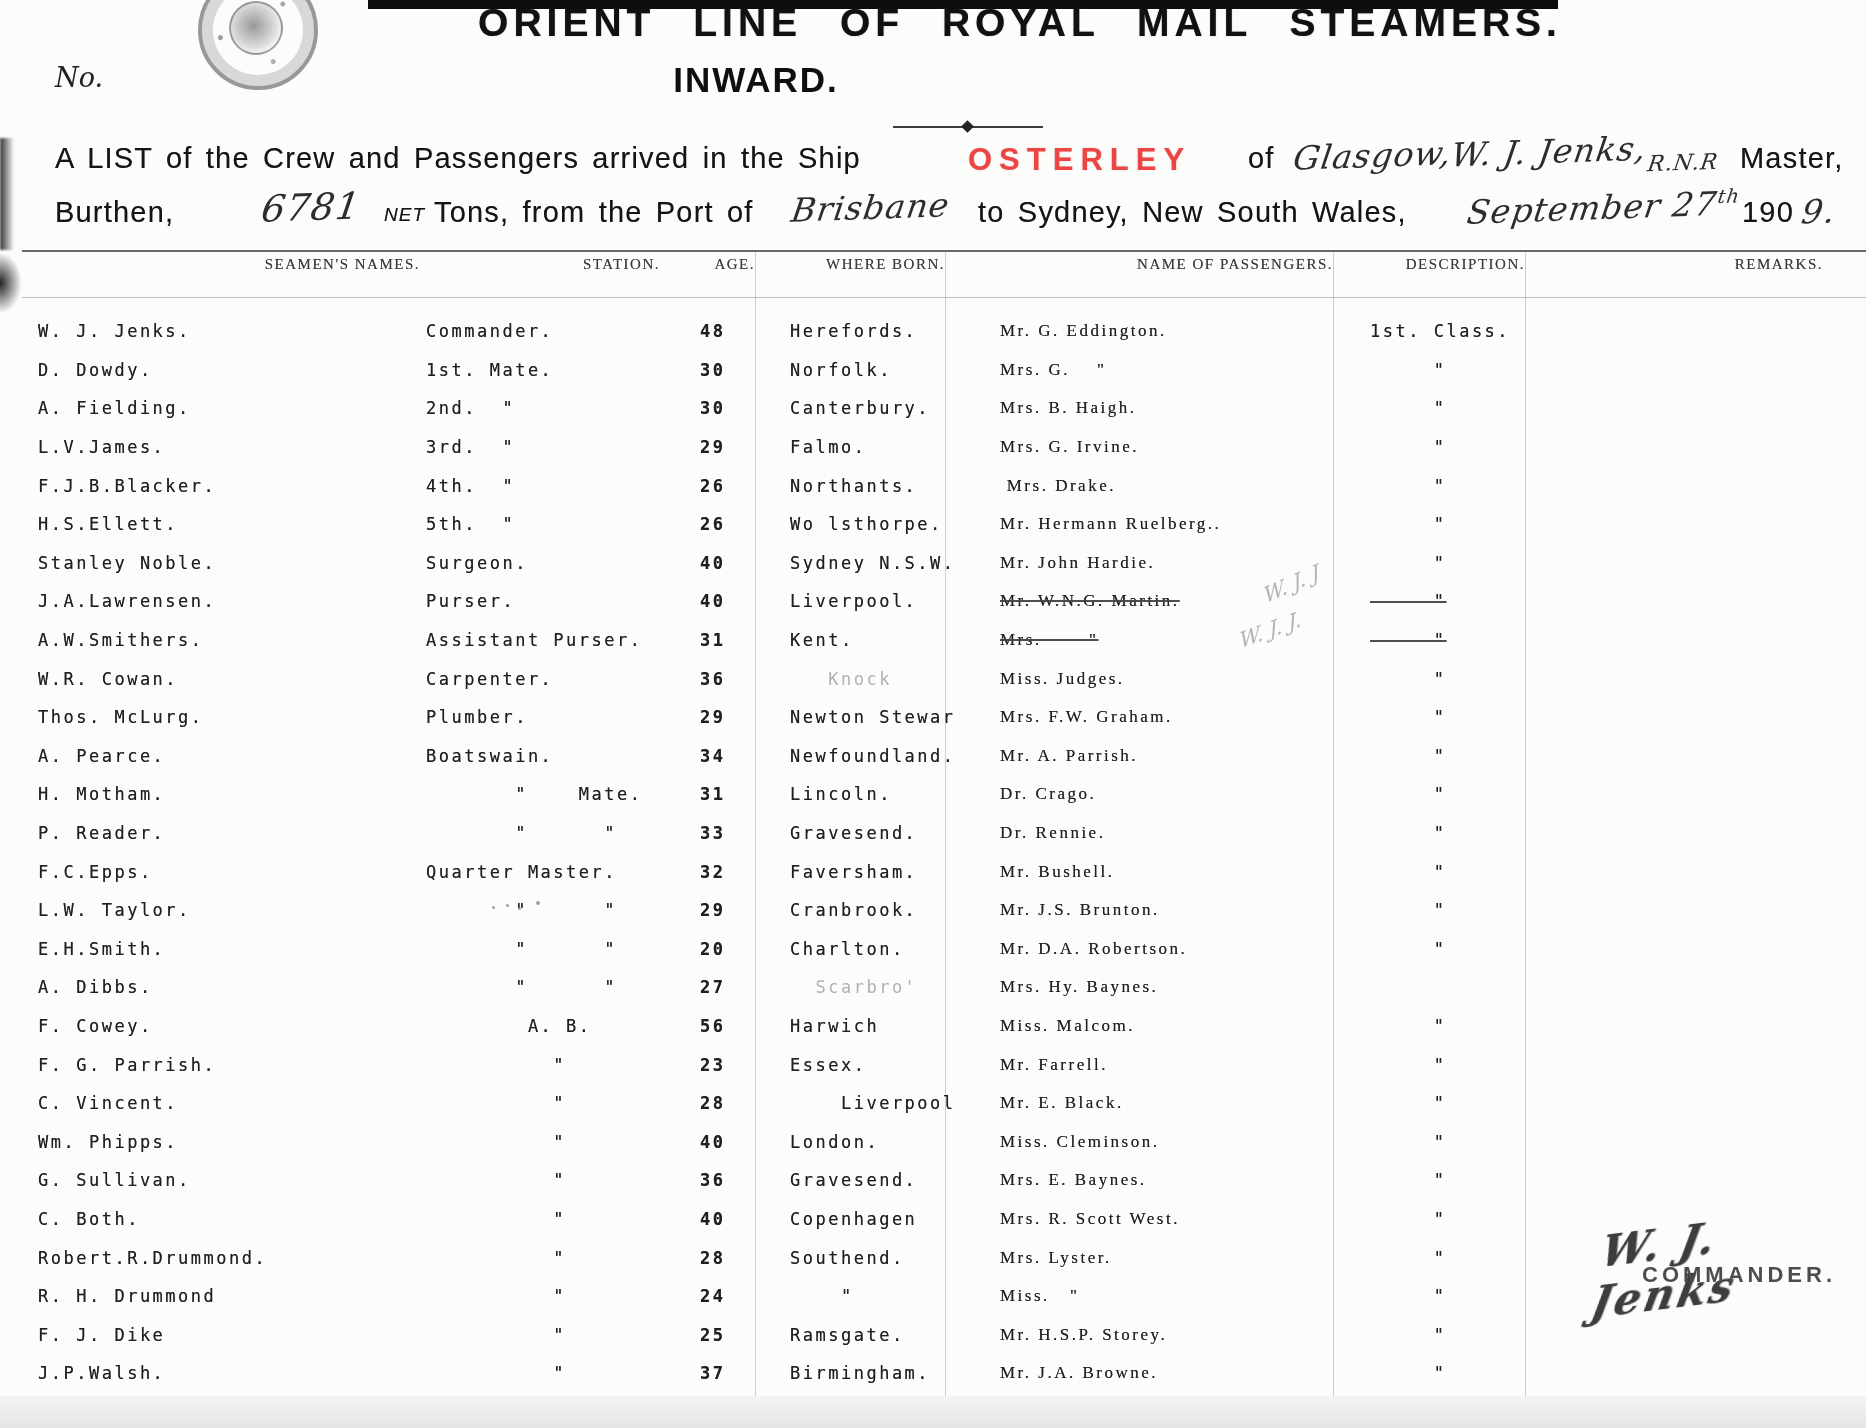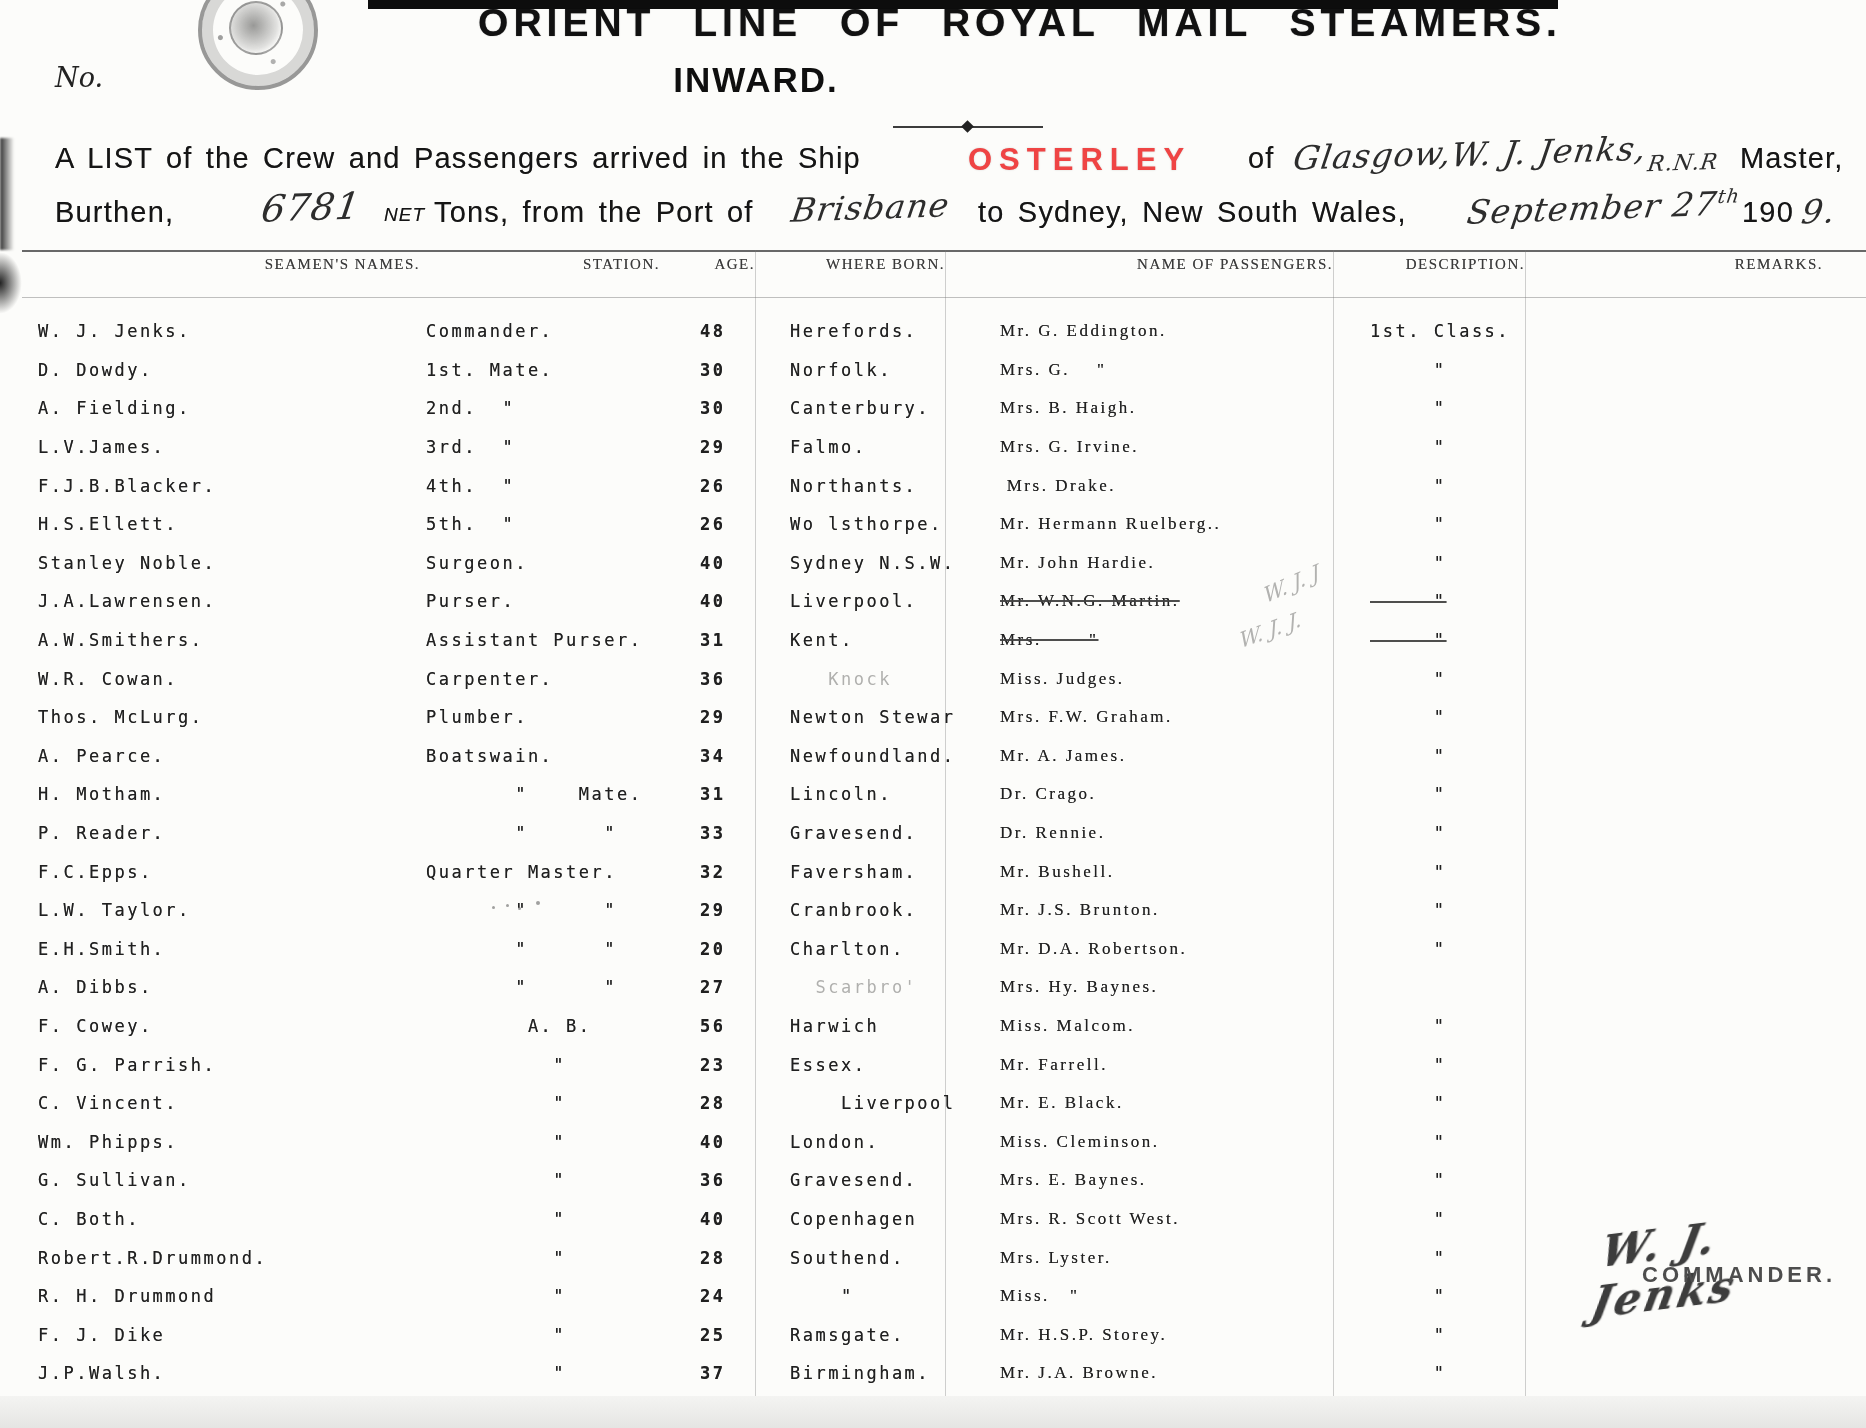--- a/index.html
+++ b/index.html
@@ -270,21 +270,21 @@
       <span class="c passenger">Mrs. F.W. Graham.</span>
       <span class="c desc">     "</span>
       <span class="c remark"></span>
     </div>
 
     <div class="trow">
       <span class="c name">A. Pearce.</span>
       <span class="c station">Boatswain.</span>
       <span class="c age">34</span>
       <span class="c born">Newfoundland.</span>
-      <span class="c passenger">Mr. A. James.</span>
+      <span class="c passenger">Mr. A. Parrish.</span>
       <span class="c desc">     "</span>
       <span class="c remark"></span>
     </div>
 
     <div class="trow">
       <span class="c name">H. Motham.</span>
       <span class="c station">       "    Mate.</span>
       <span class="c age">31</span>
       <span class="c born">Lincoln.</span>
       <span class="c passenger">Dr. Crago.</span>

